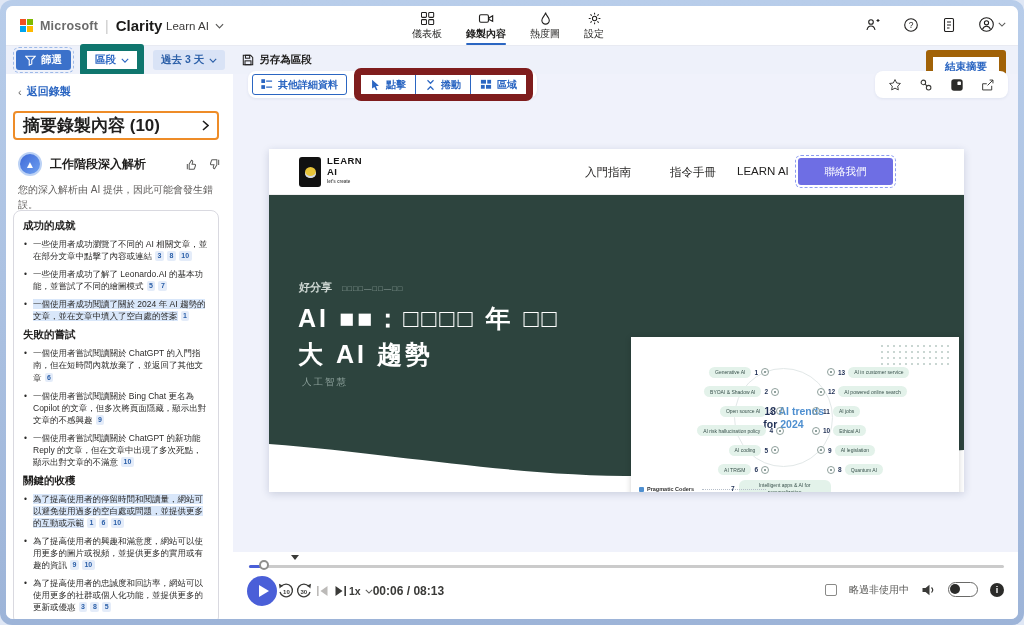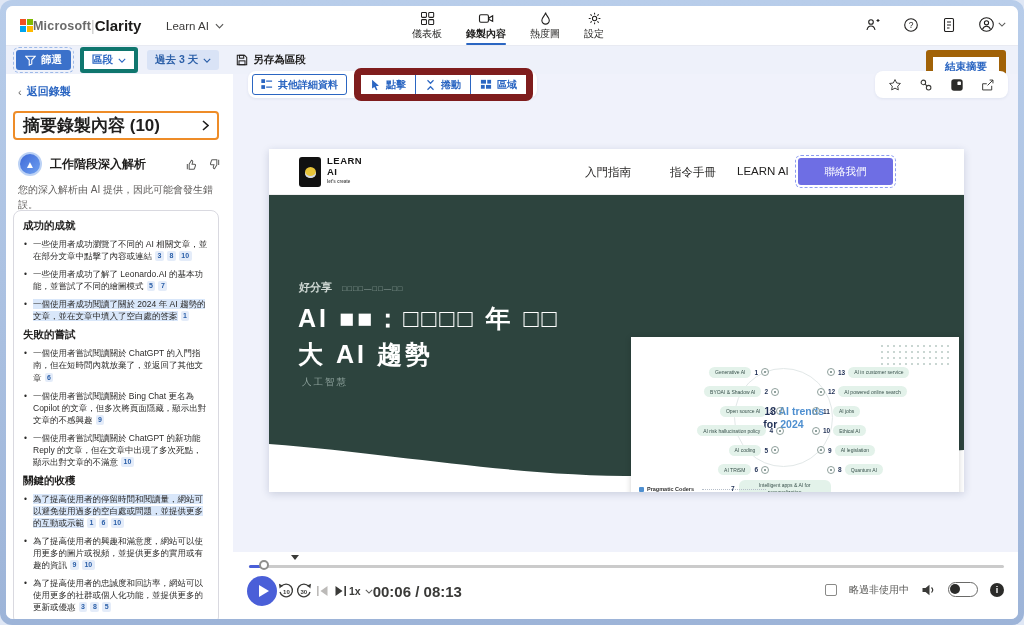--- a/index.html
+++ b/index.html
@@ -3,42 +3,42 @@
 <meta charset="utf-8">
 <style>
   * { margin:0; padding:0; box-sizing:border-box; font-family:"Liberation Sans","DejaVu Sans",sans-serif; }
   html,body { background:#dfe7f5; }
   .stage { position:relative; width:1024px; height:625px; background:#aabfe0; border-radius:12px; overflow:hidden;
            background:linear-gradient(180deg,#b8cdea,#9db4d8); }
   .app { position:absolute; left:6px; top:6px; width:1012px; height:613px; background:#f0f2fb; border-radius:7px; overflow:hidden; }
 
   
   .hdr { position:absolute; left:0; top:0; right:0; height:40px; background:#fff; border-bottom:1px solid #e8eaf2; }
-  .brand { position:absolute; left:14px; top:11px; display:flex; align-items:center; }
+  .brand { position:absolute; left:14px; top:11px; display:flex; align-items:center; gap:7px; }
   .mslogo { display:grid; grid-template-columns:6px 6px; grid-template-rows:6px 6px; gap:1px; }
   .mslogo i { display:block; }
   .ms1{background:#f25022}.ms2{background:#7fba00}.ms3{background:#00a4ef}.ms4{background:#ffb900}
   .ms-name { font-size:12.5px; color:#6b6b6b; font-weight:600; letter-spacing:.2px; }
   .brand-sep { color:#c8c8c8; font-size:14px; font-weight:300; }
   .clarity { font-size:15px; font-weight:700; color:#1b1a19; }
   .project { position:absolute; left:160px; top:14px; display:flex; align-items:center; gap:6px; font-size:11.5px; color:#3b3a39; cursor:pointer; }
   .topnav { position:absolute; left:50%; top:3px; transform:translateX(-52%); display:flex; gap:20px; }
   .topnav-item { display:flex; flex-direction:column; align-items:center; gap:1px; padding:2px 2px 4px; cursor:pointer; position:relative; }
   .topnav-item .lbl { font-size:10px; color:#201f1e; }
   .topnav-item.active .lbl { font-weight:700; }
   .topnav-item.active::after { content:""; position:absolute; left:2px; right:2px; bottom:0; height:2px; background:#2b66c2; border-radius:2px; }
   .hdr-icons { position:absolute; right:12px; top:10px; display:flex; align-items:center; gap:21px; }
   .hico { width:17px; height:17px; display:flex; align-items:center; justify-content:center; cursor:pointer; }
 
   
   .fbar { position:absolute; left:0; top:40px; right:0; height:28px; background:#eef1fa; display:flex; align-items:center; padding-left:10px; gap:9px; }
   .btn-filter { display:flex; align-items:center; gap:5px; background:#3b71ca; color:#fff; font-size:10.5px; font-weight:600;
                 padding:3px 9px; border-radius:3px; outline:1px dashed #9db9e8; outline-offset:2px; cursor:pointer; }
   .btn-seg { display:flex; align-items:center; gap:5px; background:#fff; color:#2b66c2; font-size:10.5px; font-weight:600;
-             border:4px solid #0f766e; padding:2px 8px; border-radius:3px; cursor:pointer; }
+             border:7px solid #0f766e; padding:2px 8px; border-radius:3px; cursor:pointer; }
   .btn-date { display:flex; align-items:center; gap:5px; background:#d9e3f6; color:#2b5fa8; font-size:10.5px; font-weight:600;
               padding:3px 8px; border-radius:3px; cursor:pointer; }
   .btn-save { display:flex; align-items:center; gap:5px; color:#201f1e; font-size:10.5px; font-weight:600; margin-left:8px; cursor:pointer; }
   .btn-end { position:absolute; right:12px; top:4px; background:#fff; color:#2b66c2; font-size:10.5px; font-weight:600;
              border:7px solid #a16207; padding:3px 12px; border-radius:3px; cursor:pointer; }
 
   
   .sbar { position:absolute; left:0; top:68px; width:227px; bottom:0; background:#fff; }
   .back { position:absolute; left:12px; top:10px; display:flex; align-items:center; gap:5px; font-size:11px; color:#2b66c2; font-weight:600; cursor:pointer; }
   .back .chv { color:#6b6b6b; font-weight:400; }
@@ -130,21 +130,21 @@
   .track { position:absolute; left:16px; right:14px; top:13px; height:3px; background:#cbcbcb; border-radius:2px; }
   .track .blue { position:absolute; left:0; top:0; height:3px; width:13px; background:#4a5fd8; border-radius:2px 0 0 2px; }
   .knob { position:absolute; left:26px; top:7.5px; width:10px; height:10px; border-radius:50%; background:#fff; border:2px solid #8f8f8d; cursor:pointer; }
   .marker { position:absolute; left:58px; top:3px; width:0; height:0; border-left:4px solid transparent; border-right:4px solid transparent;
             border-top:5px solid #3a3a38; cursor:pointer; }
   .pctl { position:absolute; left:14px; top:24px; display:flex; align-items:center; }
   .playbtn { width:30px; height:30px; border-radius:50%; background:#4a5fd8; display:flex; align-items:center; justify-content:center; cursor:pointer; }
   .playbtn .tri { width:0; height:0; border-top:6px solid transparent; border-bottom:6px solid transparent; border-left:10px solid #fff; margin-left:3px; }
   .pico { width:18px; height:18px; display:flex; align-items:center; justify-content:center; cursor:pointer; }
   .speed { display:flex; align-items:center; gap:4px; font-size:10.5px; color:#3a3a38; font-weight:600; cursor:pointer; }
-  .ptime { font-size:15px; color:#3a3a38; font-weight:600; }
+  .ptime { font-size:12px; color:#3a3a38; font-weight:600; }
   .pright { position:absolute; right:14px; top:30px; display:flex; align-items:center; gap:12px; }
   .cbox { width:12px; height:12px; border:1px solid #8a8a88; border-radius:2px; background:#fff; cursor:pointer; }
   .sklbl { font-size:10px; color:#5a5a58; }
   .toggle { width:30px; height:15px; border:1.5px solid #6a6a68; border-radius:8px; background:#fff; position:relative; cursor:pointer; }
   .toggle .kn { position:absolute; left:1px; top:1px; width:10px; height:10px; border-radius:50%; background:#2b2b29; }
   .infodot { width:14px; height:14px; border-radius:50%; background:#2b2b29; color:#fff; font-size:9px; font-weight:700;
              display:flex; align-items:center; justify-content:center; cursor:pointer; }
   svg { display:block; }
 </style>
 </head>

